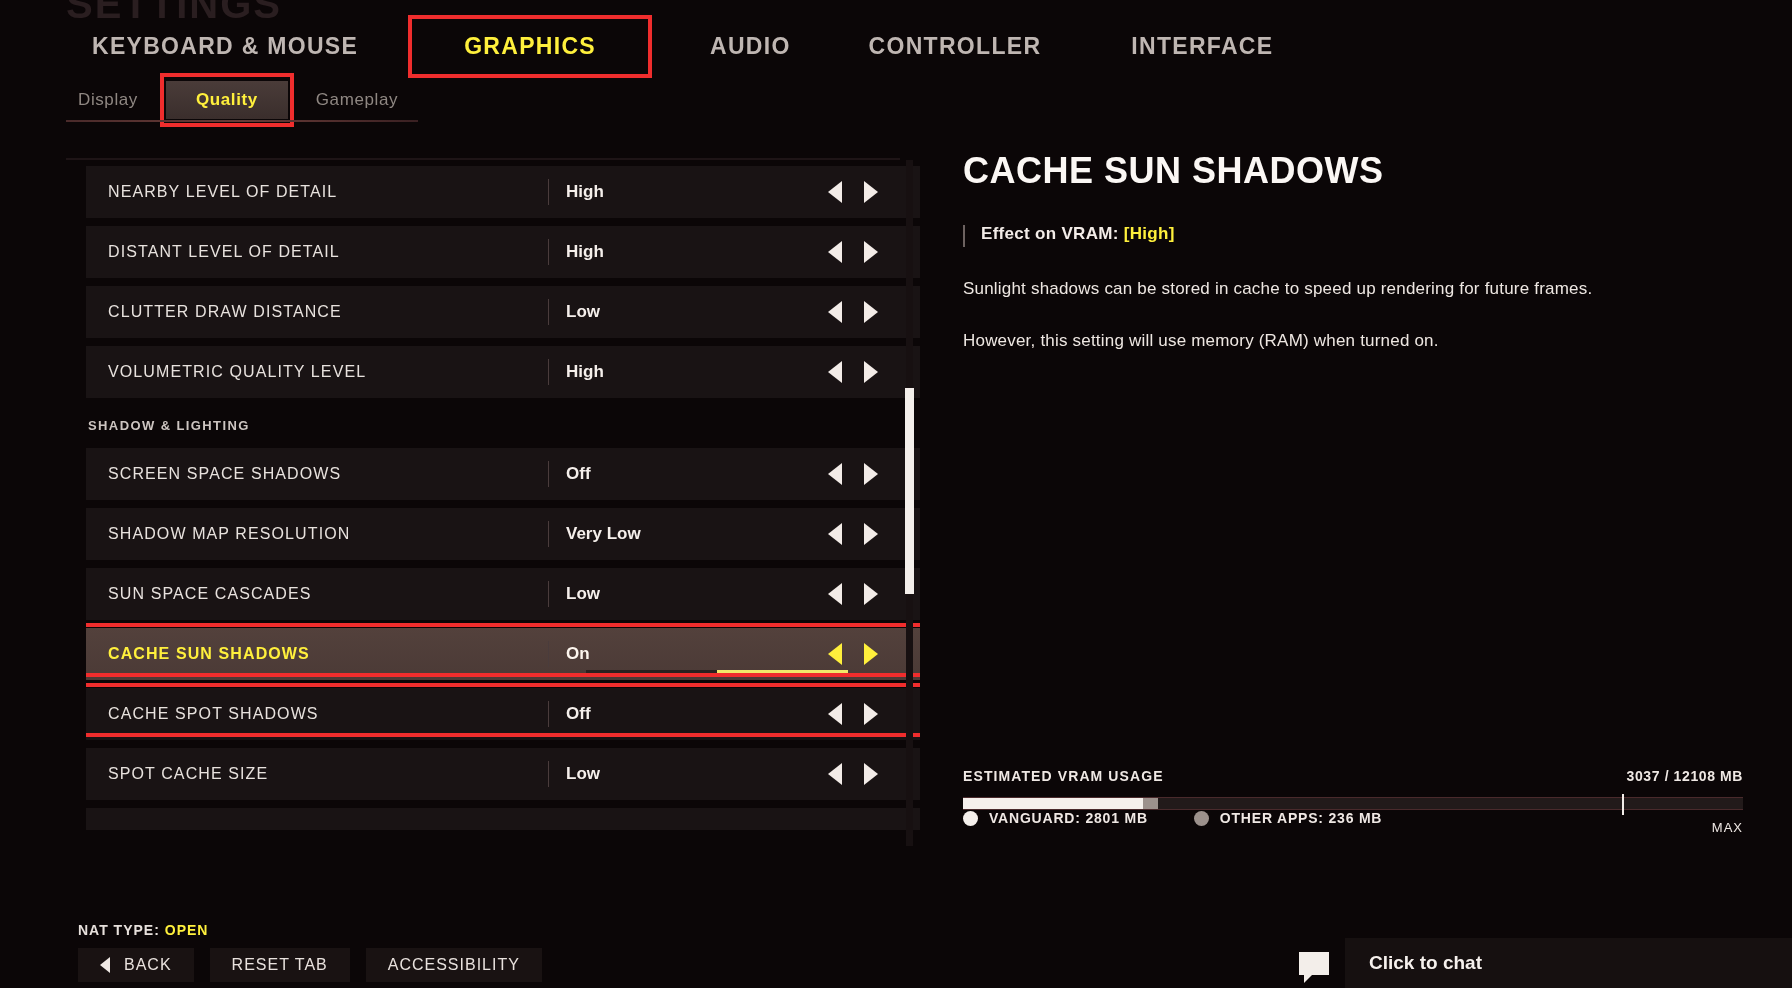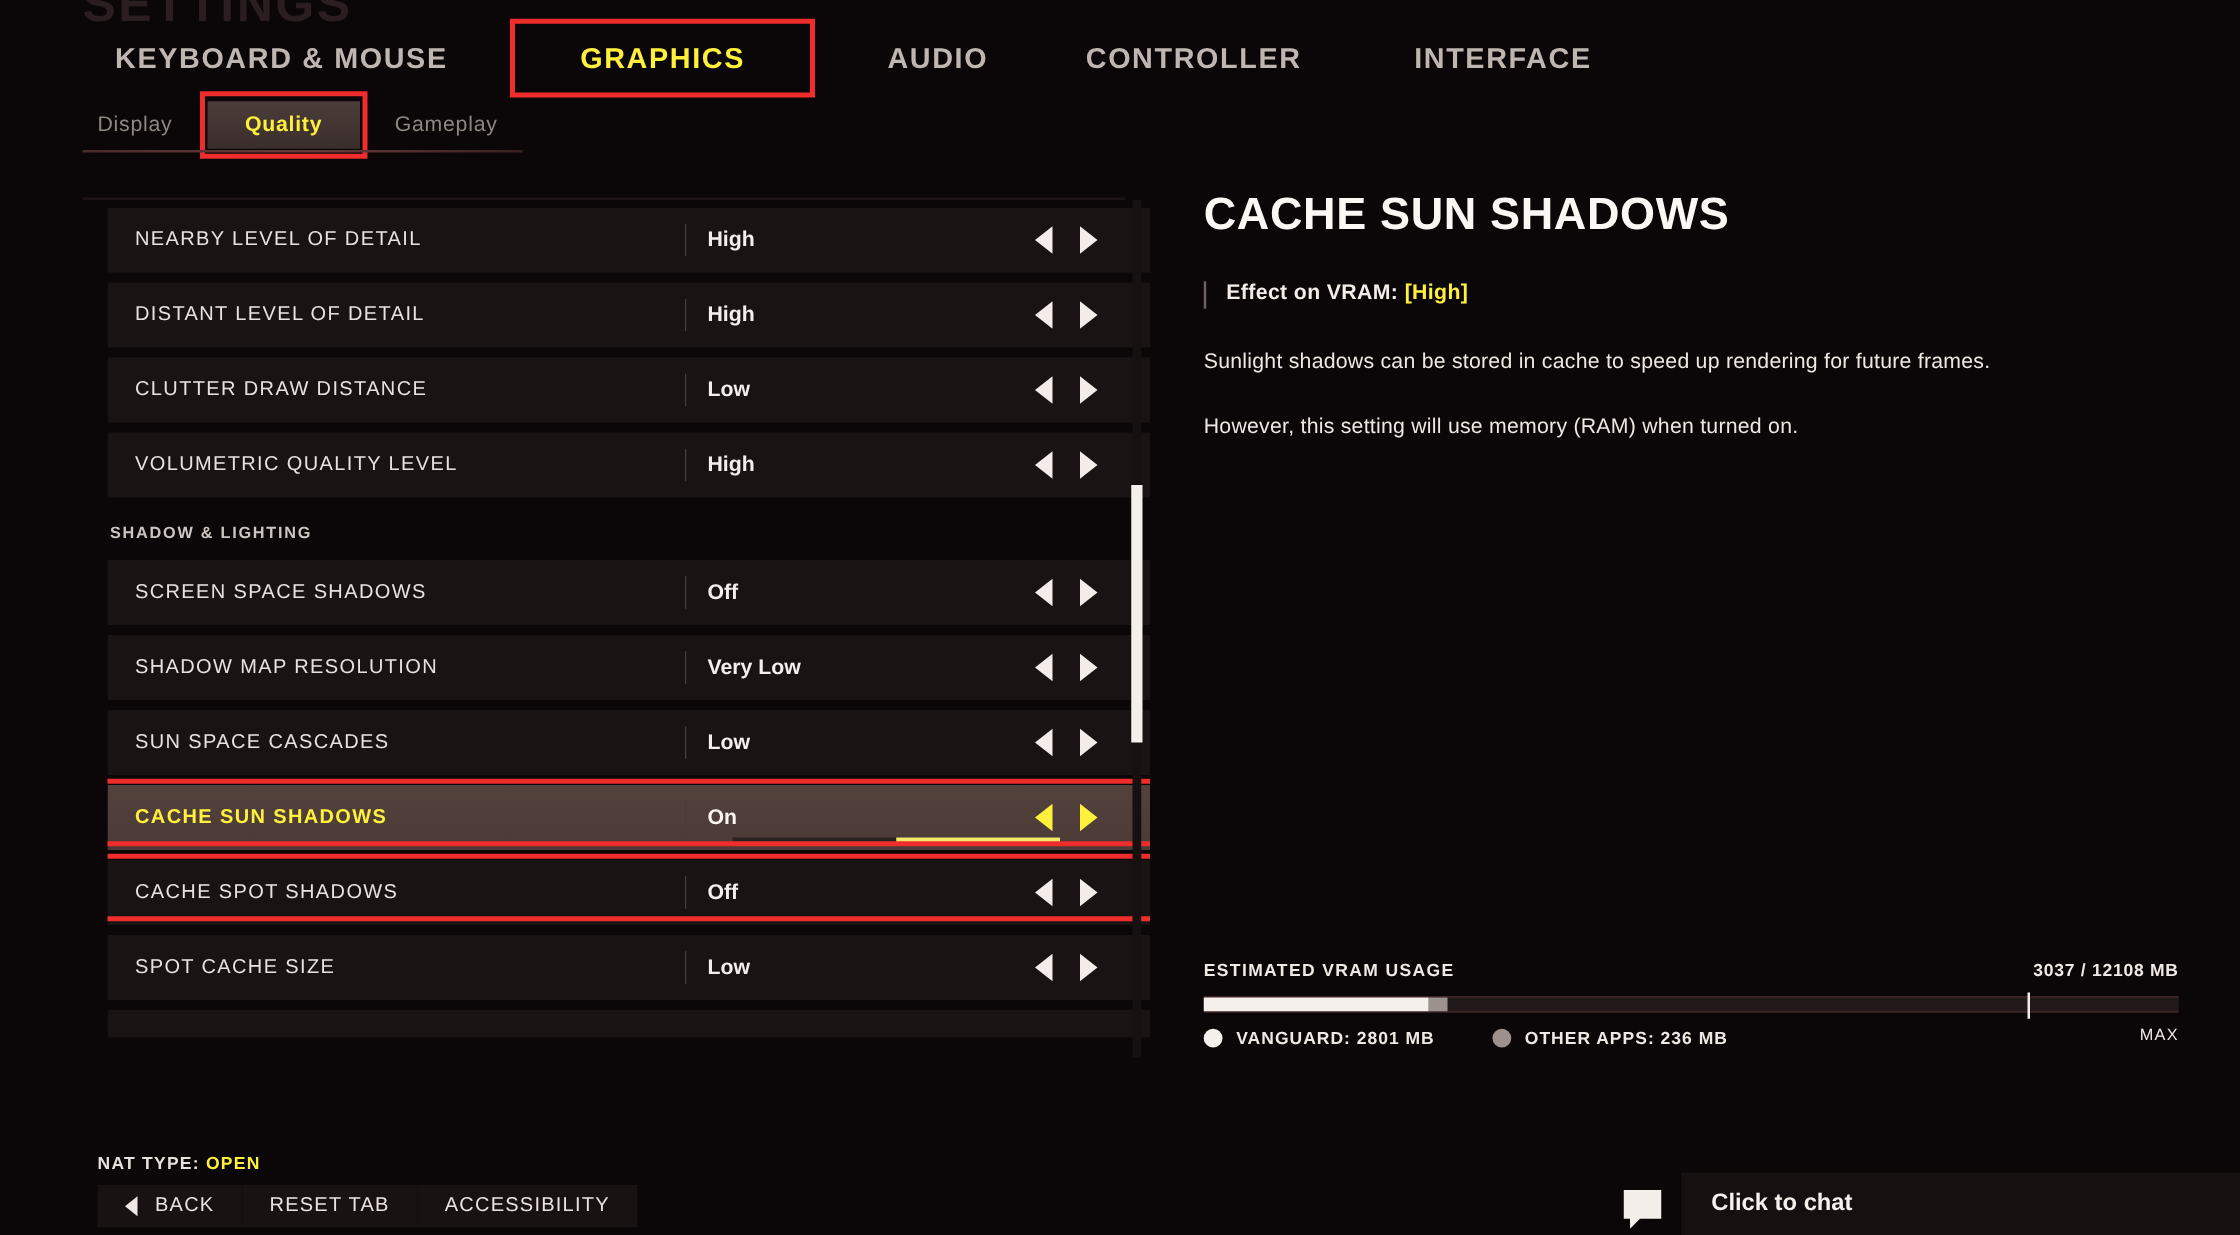--- a/index.html
+++ b/index.html
@@ -135,37 +135,37 @@
   .vram-head { display:flex; justify-content:space-between; align-items:flex-end; }
   .vram-head .t { font-size:14px; font-weight:bold; letter-spacing:1.1px; color:#efe8e4; }
   .vram-head .r { font-size:14px; font-weight:bold; letter-spacing:.6px; color:#efe8e4; }
   .vram-bar {
     position:relative; margin-top:13px; height:13px;
     background:#221a1a; border-top:1px solid #4a2a2c; border-bottom:1px solid #4a2a2c;
   }
   .vram-bar .seg-app { position:absolute; left:0; top:0; height:100%; background:#f5f0ec; }
   .vram-bar .seg-other { position:absolute; top:0; height:100%; background:#9c918c; }
   .vram-bar .maxtick { position:absolute; top:-4px; width:2px; height:21px; background:#f2ece8; }
-  .vram-legend { margin-top:12px; display:flex; align-items:center; }
+  .vram-legend { display:flex; align-items:center; }
   .lg { display:flex; align-items:center; font-size:14px; font-weight:bold;
         letter-spacing:.8px; color:#efe8e4; }
   .dot { width:15px; height:15px; border-radius:50%; margin-right:11px; }
   .dot.app { background:#f5f0ec; }
   .dot.other { background:#9c918c; }
   .lg.two { margin-left:46px; }
   .max-label { position:absolute; right:0; top:52px; font-size:13px;
      font-weight:normal; letter-spacing:1px; color:#efe8e4; }
 
   
   .nat {
     position:absolute; left:78px; top:922px;
     font-size:14px; font-weight:bold; letter-spacing:1px; color:#e7e0dc;
   }
   .nat .v { color:#fff03c; }
-  .btnbar { position:absolute; left:78px; top:948px; display:flex; gap:0;justify-content:space-between; }
+  .btnbar { position:absolute; left:78px; top:948px; display:flex; gap:16px;justify-content:space-between; }
   .btn {
     height:34px; padding:0 22px; display:flex; align-items:center;
     background:#191212; font-size:16px; letter-spacing:1px;
     color:#e9e2de; white-space:nowrap;
   }
   .btn .bt-arrow {
     width:0;height:0;border-top:8px solid transparent;border-bottom:8px solid transparent;
     border-right:10px solid #efe8e4; margin-right:14px;
   }
   .chatbar {

